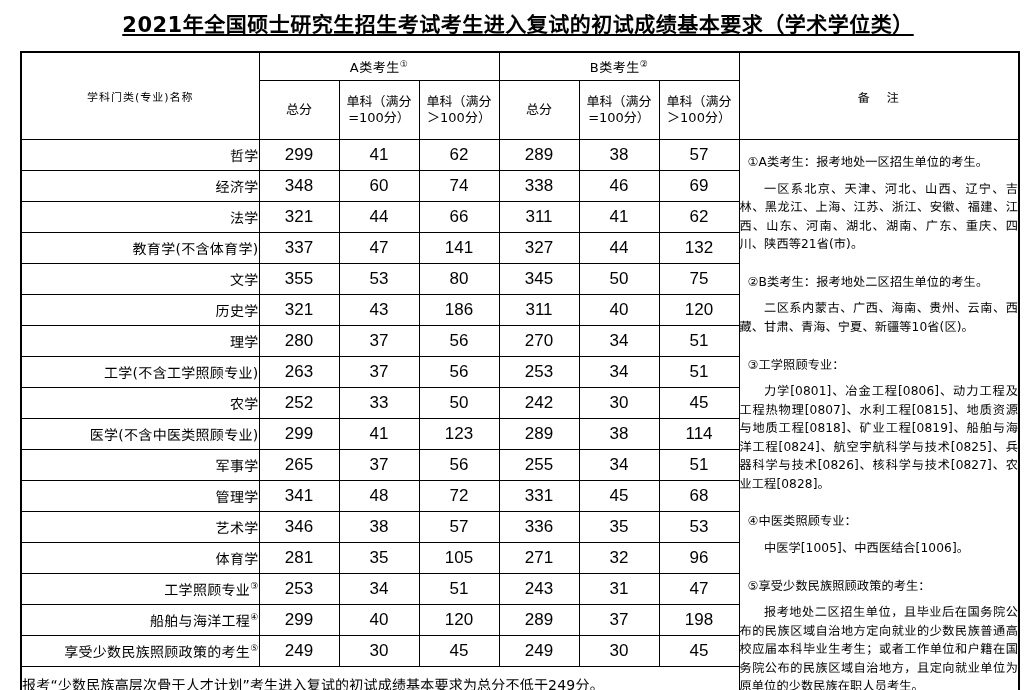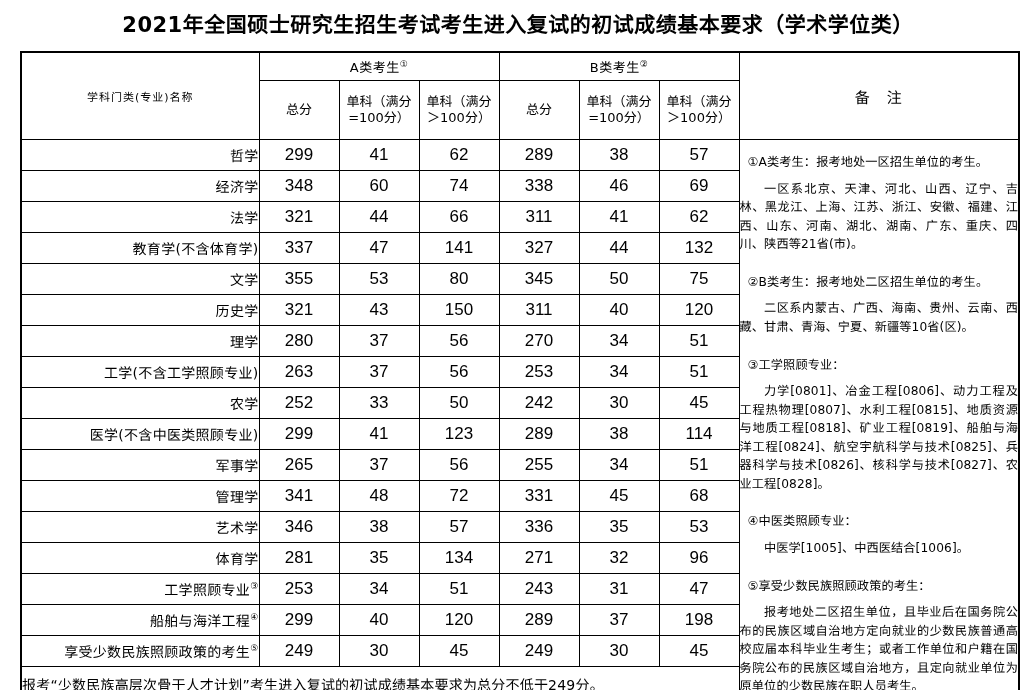--- a/index.html
+++ b/index.html
@@ -13,20 +13,21 @@
     height: 690px;
     font-family: "DejaVu Sans", "Liberation Sans", sans-serif;
     color: #000000;
     overflow: hidden;
   }
   .page {
     position: relative;
     width: 1036px;
     height: 690px;
     box-sizing: border-box;
+    text-decoration: underline;
   }
   .doc-title {
     text-align: center;
     font-size: 21px;
     font-weight: 700;
     letter-spacing: 0.5px;
     padding-top: 13px;
     padding-bottom: 0;
     line-height: 1.2;
     color: #000;
@@ -75,21 +76,21 @@
     padding: 0 2px;
   }
   th.name-head {
     text-align: center;
     font-size: 11px;
     font-weight: 400;
     letter-spacing: 1px;
   }
   th.remark-head {
     text-align: center;
-    font-size: 15px;
+    font-size: 12px;
     font-weight: 400;
     letter-spacing: 1px;
     vertical-align: middle;
   }
   .remark-head-inner { display: inline-block; }
   .remark-head-inner span.gap { display: inline-block; width: 16px; }
 
   td.row-name {
     height: 30px;
     font-size: 14px;
@@ -227,21 +228,21 @@
           <td class="row-val">53</td>
           <td class="row-val">80</td>
           <td class="row-val">345</td>
           <td class="row-val">50</td>
           <td class="row-val">75</td>
         </tr>
         <tr>
           <td class="row-name"><span>历史学</span><sup class="marker"></sup></td>
           <td class="row-val">321</td>
           <td class="row-val">43</td>
-          <td class="row-val">150</td>
+          <td class="row-val">186</td>
           <td class="row-val">311</td>
           <td class="row-val">40</td>
           <td class="row-val">120</td>
         </tr>
         <tr>
           <td class="row-name"><span>理学</span><sup class="marker"></sup></td>
           <td class="row-val">280</td>
           <td class="row-val">37</td>
           <td class="row-val">56</td>
           <td class="row-val">270</td>
@@ -299,21 +300,21 @@
           <td class="row-val">38</td>
           <td class="row-val">57</td>
           <td class="row-val">336</td>
           <td class="row-val">35</td>
           <td class="row-val">53</td>
         </tr>
         <tr>
           <td class="row-name"><span>体育学</span><sup class="marker"></sup></td>
           <td class="row-val">281</td>
           <td class="row-val">35</td>
-          <td class="row-val">134</td>
+          <td class="row-val">105</td>
           <td class="row-val">271</td>
           <td class="row-val">32</td>
           <td class="row-val">96</td>
         </tr>
         <tr>
           <td class="row-name"><span>工学照顾专业</span><sup class="marker">③</sup></td>
           <td class="row-val">253</td>
           <td class="row-val">34</td>
           <td class="row-val">51</td>
           <td class="row-val">243</td>

